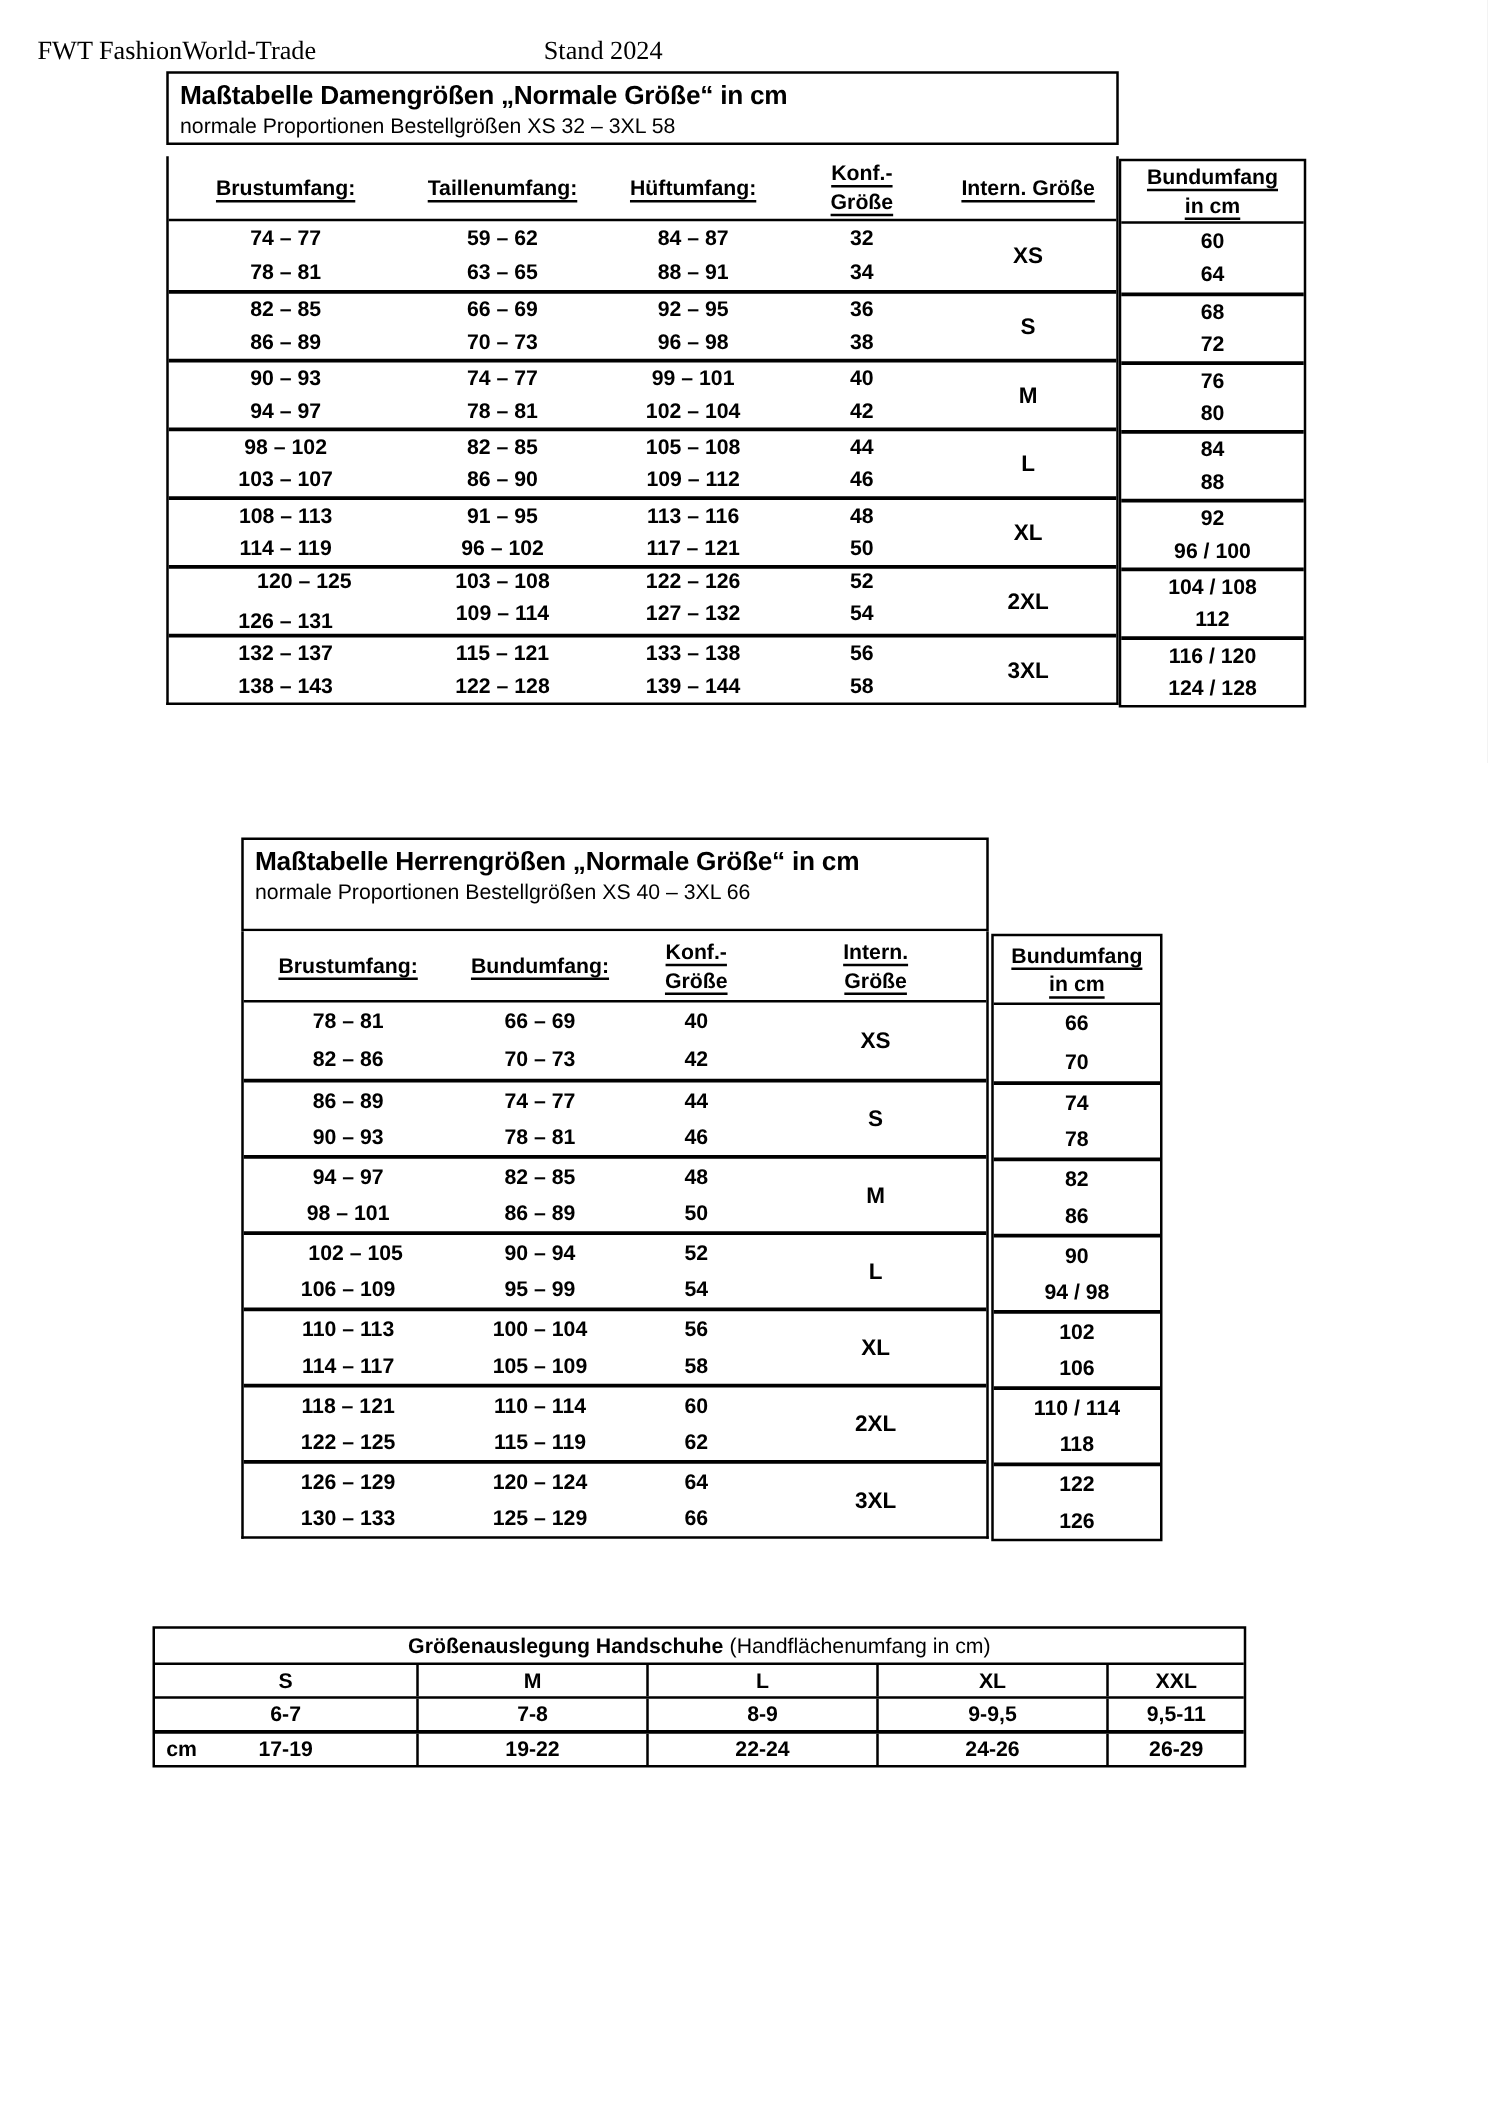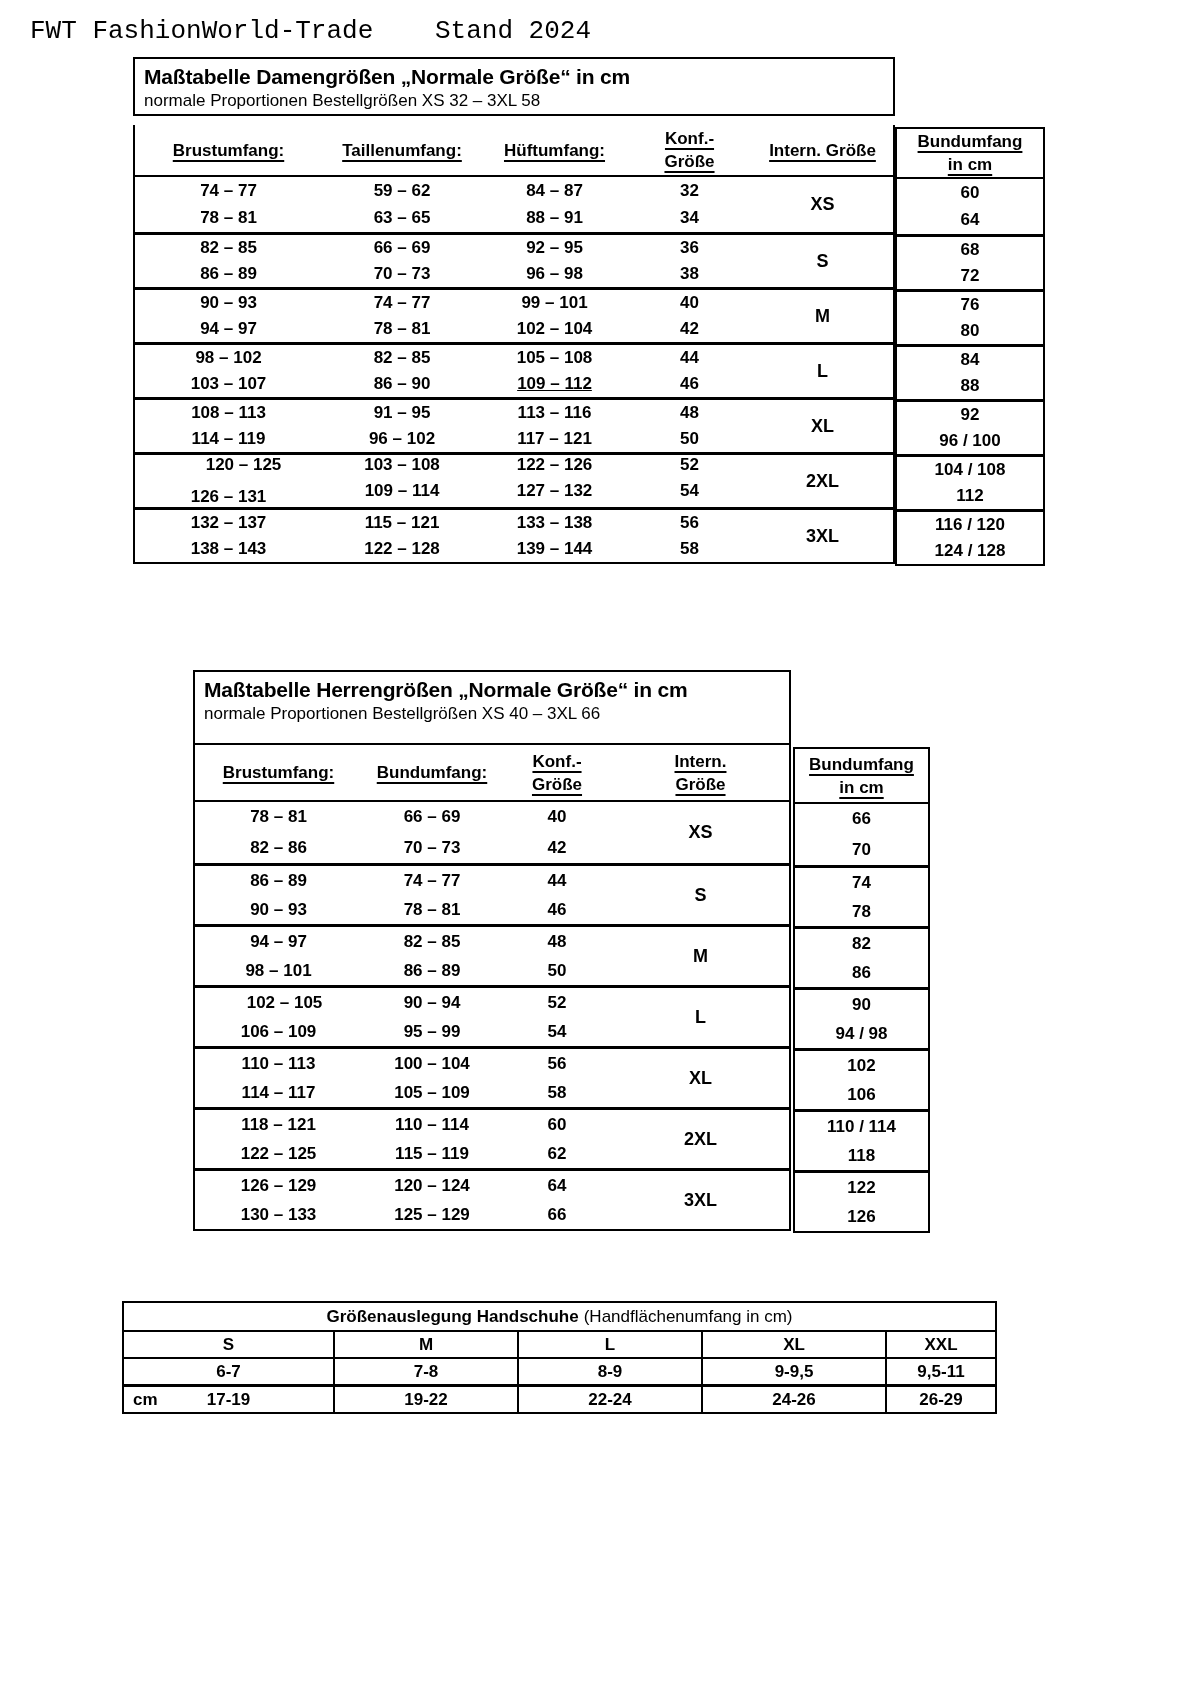--- a/index.html
+++ b/index.html
@@ -6,22 +6,22 @@
   html,body { background:#e9e9e9; }
   .page {
     position:relative;
     width:1190px; height:1683px;
     background:#ffffff;
     color:#000;
     font-family:"Liberation Sans", sans-serif;
     overflow:hidden;
   }
   
-  .doc-header { position:absolute; top:16px; left:0; width:100%; height:30px;
-    font-family:Liberation Mono, monospace; font-size:26px; }
+  .doc-header { position:absolute; top:28px; left:0; width:100%; height:30px;
+    font-family:Liberation Serif, serif; font-size:21px; }
   .doc-brand { position:absolute; left:30px; top:0; }
   .doc-stand { position:absolute; left:435px; top:0; }
 
   
   .title-box { position:absolute; border:2px solid #000; background:#fff; padding:6px 8px 0 9px; }
   .tbl-title { font-size:21px; font-weight:bold; letter-spacing:-0.2px; }
   .tbl-subtitle { font-size:17px; margin-top:2px; }
 
   .main-grid { position:absolute; background:#fff;
     border-left:2px solid #000; border-right:2px solid #000; border-bottom:2px solid #000; }
@@ -146,21 +146,21 @@
         <div class="cell" style="grid-area: 2 / 4;">42</div>
         <div class="intl-cell" style="grid-area: 1 / 5 / span 2;">M</div>
       </div>
       <div class="group">
         <div class="cell" style="grid-area: 1 / 1;">98 – 102</div>
         <div class="cell" style="grid-area: 1 / 2;">82 – 85</div>
         <div class="cell" style="grid-area: 1 / 3;">105 – 108</div>
         <div class="cell" style="grid-area: 1 / 4;">44</div>
         <div class="cell" style="grid-area: 2 / 1;">103 – 107</div>
         <div class="cell" style="grid-area: 2 / 2;">86 – 90</div>
-        <div class="cell" style="grid-area: 2 / 3; text-decoration: underline;">109 – 112</div>
+        <div class="cell" style="grid-area: 2 / 3;">109 – 112</div>
         <div class="cell" style="grid-area: 2 / 4;">46</div>
         <div class="intl-cell" style="grid-area: 1 / 5 / span 2;">L</div>
       </div>
       <div class="group">
         <div class="cell" style="grid-area: 1 / 1;">108 – 113</div>
         <div class="cell" style="grid-area: 1 / 2;">91 – 95</div>
         <div class="cell" style="grid-area: 1 / 3;">113 – 116</div>
         <div class="cell" style="grid-area: 1 / 4;">48</div>
         <div class="cell" style="grid-area: 2 / 1;">114 – 119</div>
         <div class="cell" style="grid-area: 2 / 2;">96 – 102</div>

